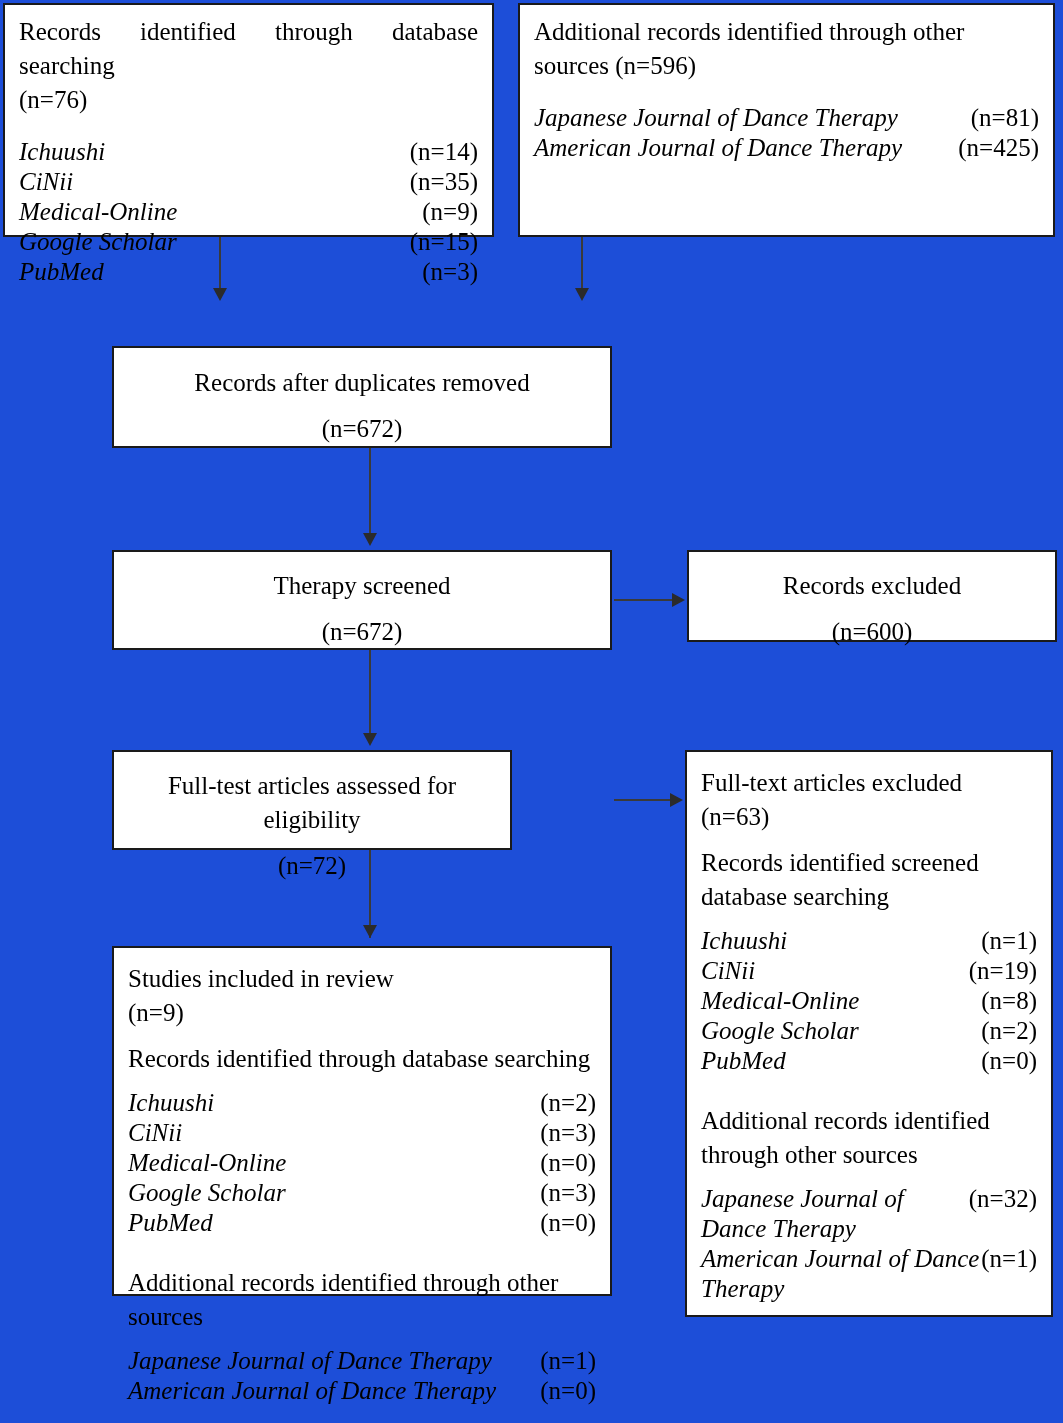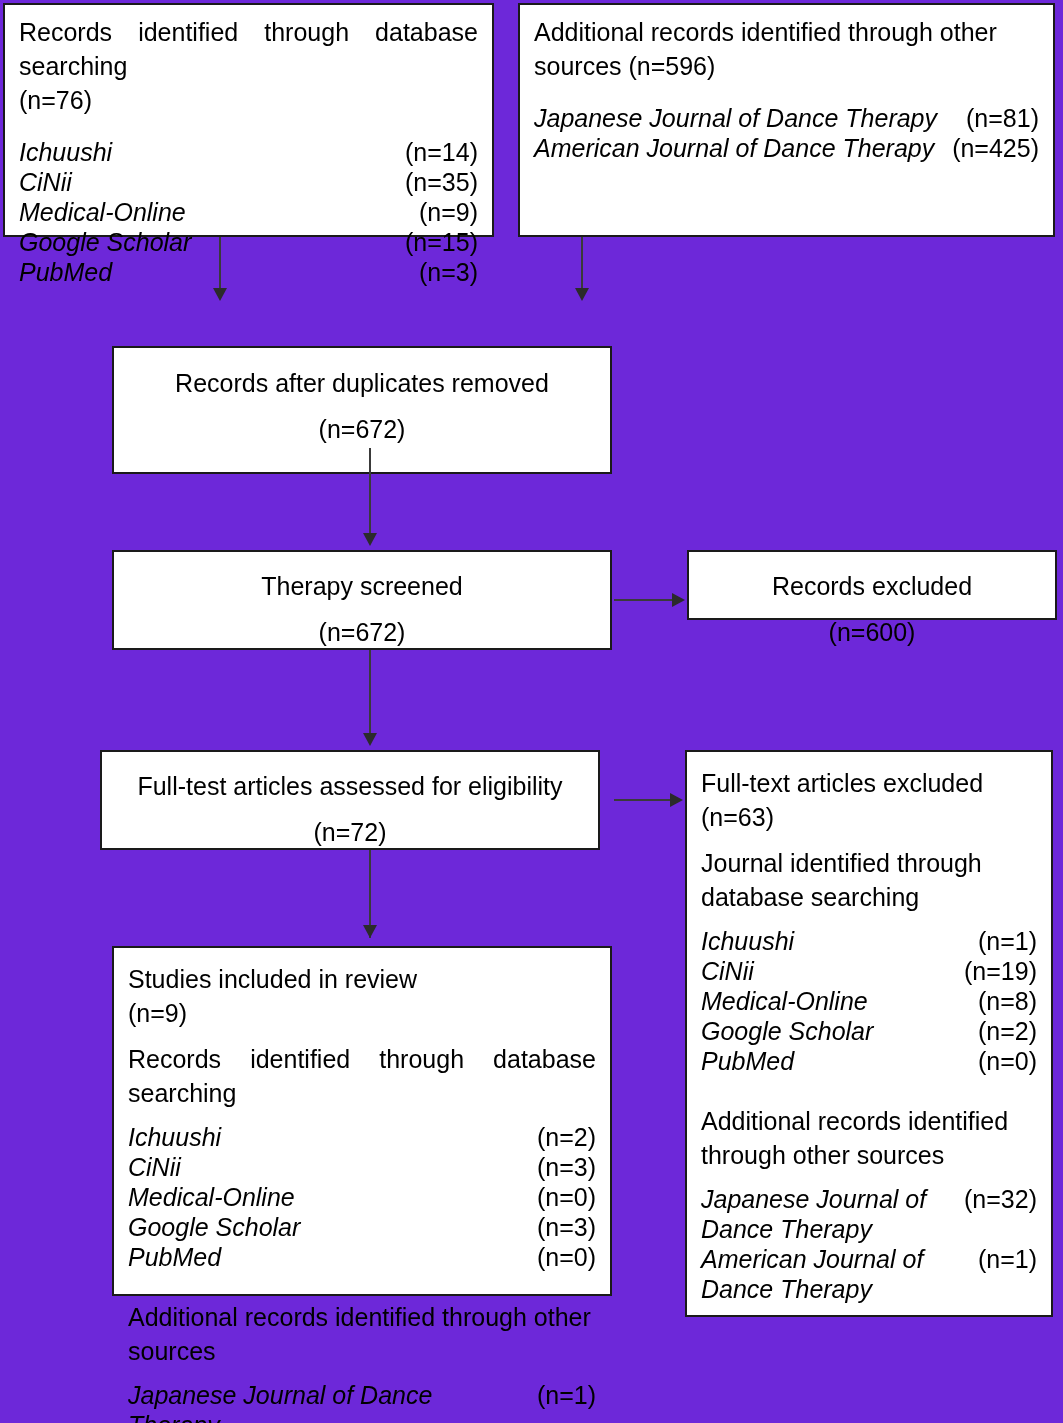--- a/index.html
+++ b/index.html
@@ -4,22 +4,22 @@
 <style>
   html, body {
     margin: 0;
     padding: 0;
     background: #ffffff;
   }
   #page {
     position: relative;
     width: 1063px;
     height: 1423px;
-    background: #6d28d9;
-    font-family: Liberation Sans, sans-serif;
+    background: #1d4ed8;
+    font-family: Liberation Serif, serif;
     color: #000000;
     overflow: hidden;
   }
   .box {
     position: absolute;
     box-sizing: border-box;
     border: 2px solid #1a1a1a;
     background: #ffffff;
   }
   .pad {
@@ -155,21 +155,21 @@
       </div>
     </div>
   </div>
 
   <div class="vline" style="left:219px; top:237px; height:55px;"></div>
   <div class="varrow" style="left:213px; top:288px;"></div>
 
   <div class="vline" style="left:581px; top:237px; height:55px;"></div>
   <div class="varrow" style="left:575px; top:288px;"></div>
 
-  <div class="box" style="left:112px; top:346px; width:500px; height:128px;">
+  <div class="box" style="left:112px; top:346px; width:500px; height:102px;">
     <div class="pad" style="top:18px;">
       <div class="centerline">Records after duplicates removed</div>
       <div class="gap-sm"></div>
       <div class="centerline">(n=672)</div>
     </div>
   </div>
 
   <div class="vline" style="left:369px; top:448px; height:90px;"></div>
   <div class="varrow" style="left:363px; top:533px;"></div>
 
@@ -177,48 +177,48 @@
     <div class="pad" style="top:17px;">
       <div class="centerline">Therapy screened</div>
       <div class="gap-sm"></div>
       <div class="centerline">(n=672)</div>
     </div>
   </div>
 
   <div class="hline" style="left:614px; top:599px; width:60px;"></div>
   <div class="harrow" style="left:672px; top:593px;"></div>
 
-  <div class="box" style="left:687px; top:550px; width:370px; height:70px;">
+  <div class="box" style="left:687px; top:550px; width:370px; height:92px;">
     <div class="pad" style="top:17px;">
       <div class="centerline">Records excluded</div>
       <div class="gap-sm"></div>
       <div class="centerline">(n=600)</div>
     </div>
   </div>
 
   <div class="vline" style="left:369px; top:650px; width:2px; height:88px;"></div>
   <div class="varrow" style="left:363px; top:733px;"></div>
 
-  <div class="box" style="left:100px; top:750px; width:500px; height:100px;">
+  <div class="box" style="left:112px; top:750px; width:400px; height:100px;">
     <div class="pad" style="top:17px;">
       <div class="centerline">Full-test articles assessed  for eligibility</div>
       <div class="gap-sm"></div>
       <div class="centerline">(n=72)</div>
     </div>
   </div>
 
   <div class="hline" style="left:614px; top:799px; width:58px;"></div>
   <div class="harrow" style="left:670px; top:793px;"></div>
 
   <div class="box" style="left:685px; top:750px; width:368px; height:567px;">
     <div class="pad" style="top:14px;">
       <div class="hc">Full-text articles excluded</div>
       <div class="hc">(n=63)</div>
       <div class="gap-sm"></div>
-      <div class="hl">Journal identified through</div>
+      <div class="hl">Records identified screened</div>
       <div class="hl">database  searching</div>
       <div class="gap-sm"></div>
       <div class="srcrow">
         <span class="srcname">Ichuushi</span>
         <span class="srccount">(n=1)</span>
       </div>
       <div class="srcrow">
         <span class="srcname">CiNii</span>
         <span class="srccount">(n=19)</span>
       </div>

